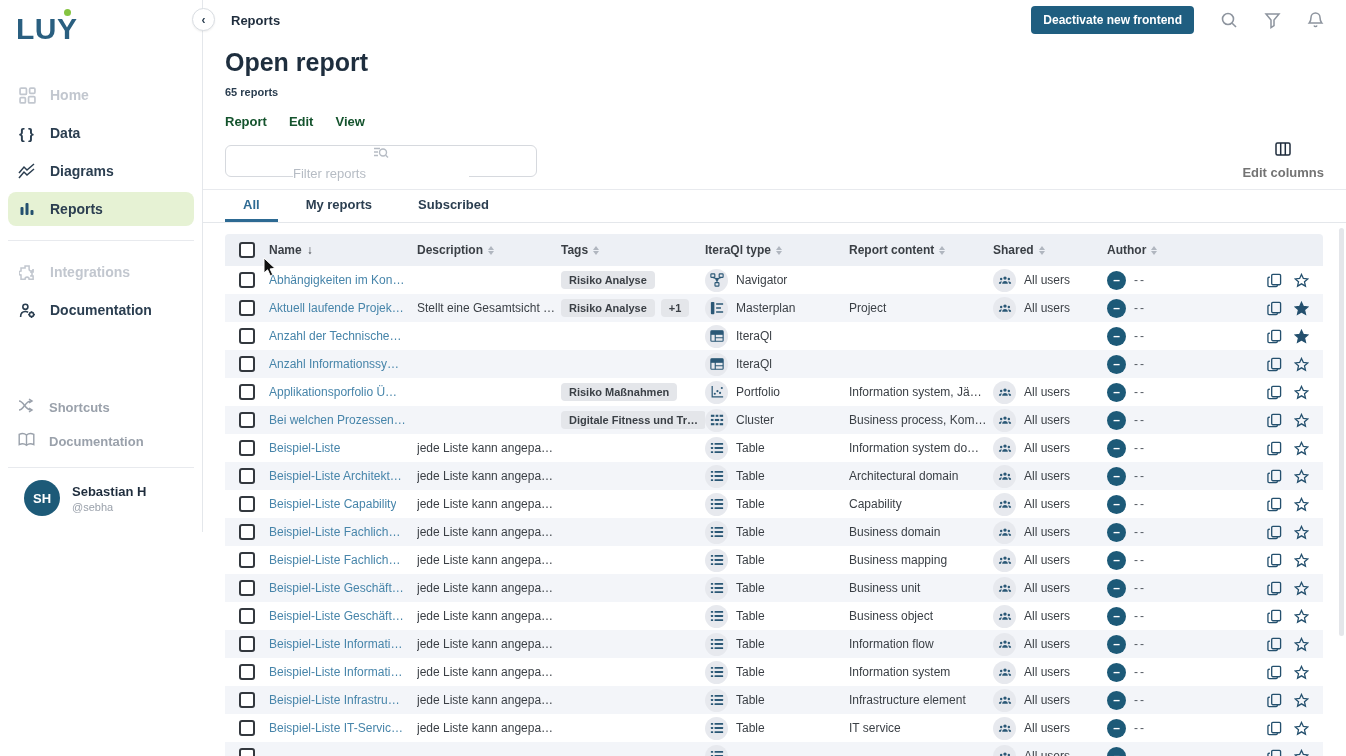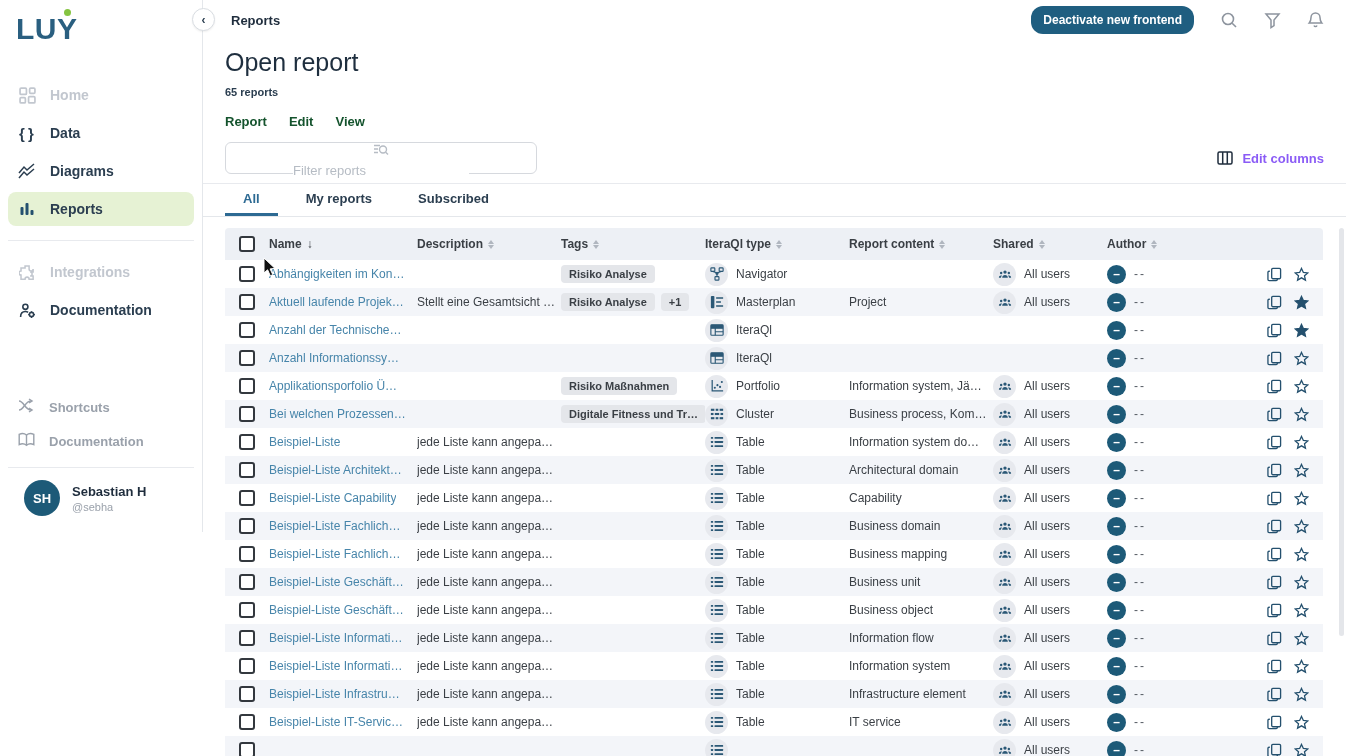--- a/index.html
+++ b/index.html
@@ -35,37 +35,37 @@
   
   .collapse-btn { position:absolute; left:192px; top:8px; width:23px; height:23px; border-radius:50%;
     background:#fff; border:1px solid #d9dde2; display:flex; align-items:center; justify-content:center;
     z-index:5; box-shadow:0 1px 2px rgba(0,0,0,.06); font-size:12px; font-weight:700; color:#2b3e50; cursor:pointer; }
 
   
   .main { flex:1; position:relative; }
   .topbar { height:40px; display:flex; align-items:center; padding:0 22px 0 28px; }
   .breadcrumb { font-size:13px; font-weight:700; color:#1f2d3d; }
   .topbar-right { margin-left:auto; display:flex; align-items:center; gap:26px; }
-  .deactivate-btn { background:#1f5e80; color:#fff; border:none; border-radius:12px;
+  .deactivate-btn { background:#1f5e80; color:#fff; border:none; border-radius:4px;
     font-size:12px; font-weight:700; padding:7px 12px; cursor:pointer; font-family:inherit; }
   .tb-icon { color:#8d949e; display:flex; cursor:pointer; }
 
   .content-pad { padding:0 22px; }
-  .page-title { font-size:25px; font-weight:400; color:#1e2e3e; margin-top:8px; }
+  .page-title { font-size:25px; font-weight:700; color:#1e2e3e; margin-top:8px; }
   .report-count { font-size:11px; font-weight:700; color:#2b3e50; margin-top:9px; }
   .menu-row { display:flex; gap:22px; margin-top:16px; }
   .menu-item { font-size:13px; font-weight:700; color:#14532d; cursor:pointer; }
 
   .filter-row { display:flex; align-items:center; justify-content:space-between; margin-top:13px; }
   .filter-box { width:312px; height:32px; border:1px solid #d6d9de; border-radius:6px;
     display:flex; align-items:center; padding:0 10px; gap:6px; background:#fff;flex-direction:column; }
   .filter-box input { border:none; outline:none; flex:1; font-size:13px; font-family:inherit; color:#2b3e50; }
   .filter-box input::placeholder { color:#b6bcc4; }
   .edit-columns { display:flex; align-items:center; gap:9px; font-size:13px; font-weight:700;
-    color:#8b5cf6; cursor:pointer; }
+    color:#737373; cursor:pointer;flex-direction:column; }
 
   .tabs-bar { border-top:1px solid #e8eaee; border-bottom:1px solid #e4e7eb; margin-top:9px;
     display:flex; padding-left:22px; height:34px; }
   .tab { padding:0 18px; display:flex; align-items:center; font-size:13px; font-weight:700;
     color:#2b3e50; cursor:pointer; border-bottom:3px solid transparent; margin-right:10px; }
   .tab.active { color:#2d6a93; border-bottom-color:#2d6a93; }
 
   
   .table-wrap { margin:11px 0 0 22px; width:1098px; }
   .thead { display:grid; grid-template-columns:44px 148px 144px 144px 144px 144px 114px 144px 72px;

